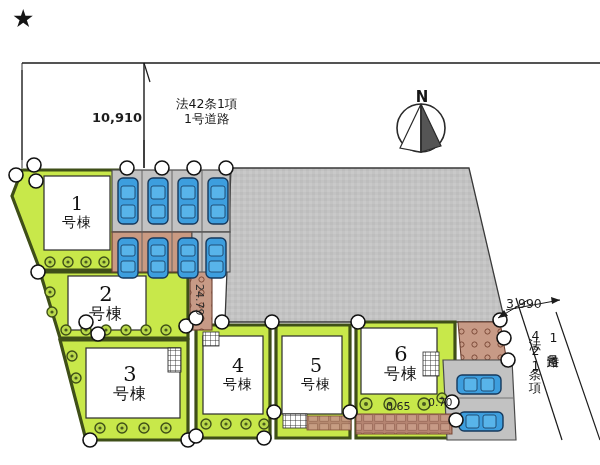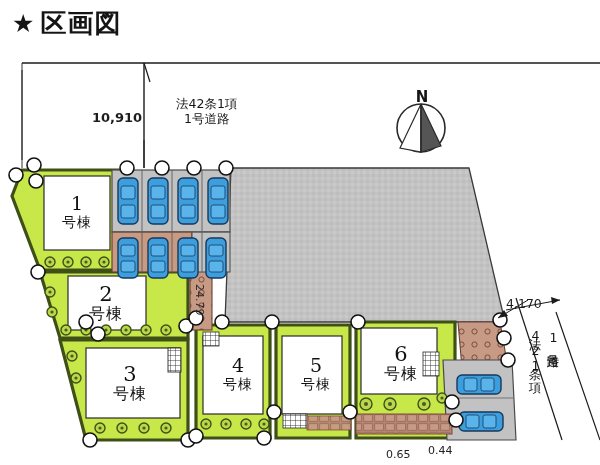--- a/index.html
+++ b/index.html
@@ -51,21 +51,20 @@
     line-height: 15px;
     color: #151515;
     text-align: center;
     white-space: nowrap;
   }
   .small-dim {
     position: absolute;
     font-size: 11px;
     color: #222;
     white-space: nowrap;
-    margin-top: 48px;
   }
   .vert-dim {
     position: absolute;
     font-size: 11px;
     color: #2b2b2b;
     white-space: nowrap;
     transform: rotate(90deg);
     transform-origin: left top;
   }
   .vert-note {
@@ -111,21 +110,20 @@
   .lot-label.small .lot-num { font-size: 19px; }
   .lot-label.small .lot-suffix { font-size: 14px; }
 
   #map-svg { position: absolute; left: 0; top: 0; }
 </style>
 </head>
 <body>
 
 <div id="title-bar">
   <span id="title-star">★</span>
-  <span id="title-text">区画図</span>
 </div>
 
 <svg id="map-svg" width="600" height="465">
   <defs>
 
     <pattern id="greyNoise" width="6" height="6" patternUnits="userSpaceOnUse">
       <rect width="6" height="6" fill="#c3c3c3"></rect>
       <rect width="3" height="3" fill="#bdbdbd"></rect>
       <rect x="3" y="3" width="3" height="3" fill="#c9c9c9"></rect>
     </pattern>
@@ -392,29 +390,29 @@
   <div id="north-label">N</div>
 </div>
 
 <div class="dim-text" style="left:92px; top:110px;font-weight:bold;">10,910</div>
 
 <div class="note-text" style="left:176px; top:96px;">
   <div>法42条1項</div>
   <div>1号道路</div>
 </div>
 
-<div class="dim-text" style="left:506px; top:296px; font-size:12.5px;">4,170</div>
+<div class="dim-text" style="left:506px; top:296px; font-size:12.5px;">3,990</div>
 
 <div class="vert-note" style="left:528px; top:328px;">法42条1項</div>
 <div class="vert-note" style="left:546px; top:330px;">1号道路</div>
 
 <div class="vert-dim" style="left:206px; top:284px;">24.79</div>
 
 <div class="small-dim" style="left:386px; top:400px;">0.65</div>
-<div class="small-dim" style="left:428px; top:396px;">0.44</div>
+<div class="small-dim" style="left:428px; top:396px;">0.70</div>
 
 <div id="lot-label-layer">
     <div class="lot-label small" style="left: 46px; top: 178px; width: 62px; height: 68px; display: flex; flex-direction: column; align-items: center; justify-content: center;">
       <div class="lot-num">1</div>
       <div class="lot-suffix">号棟</div>
     </div>
     <div class="lot-label" style="left: 70px; top: 277px; width: 72px; height: 52px; display: flex; flex-direction: column; align-items: center; justify-content: center;">
       <div class="lot-num">2</div>
       <div class="lot-suffix">号棟</div>
     </div>

